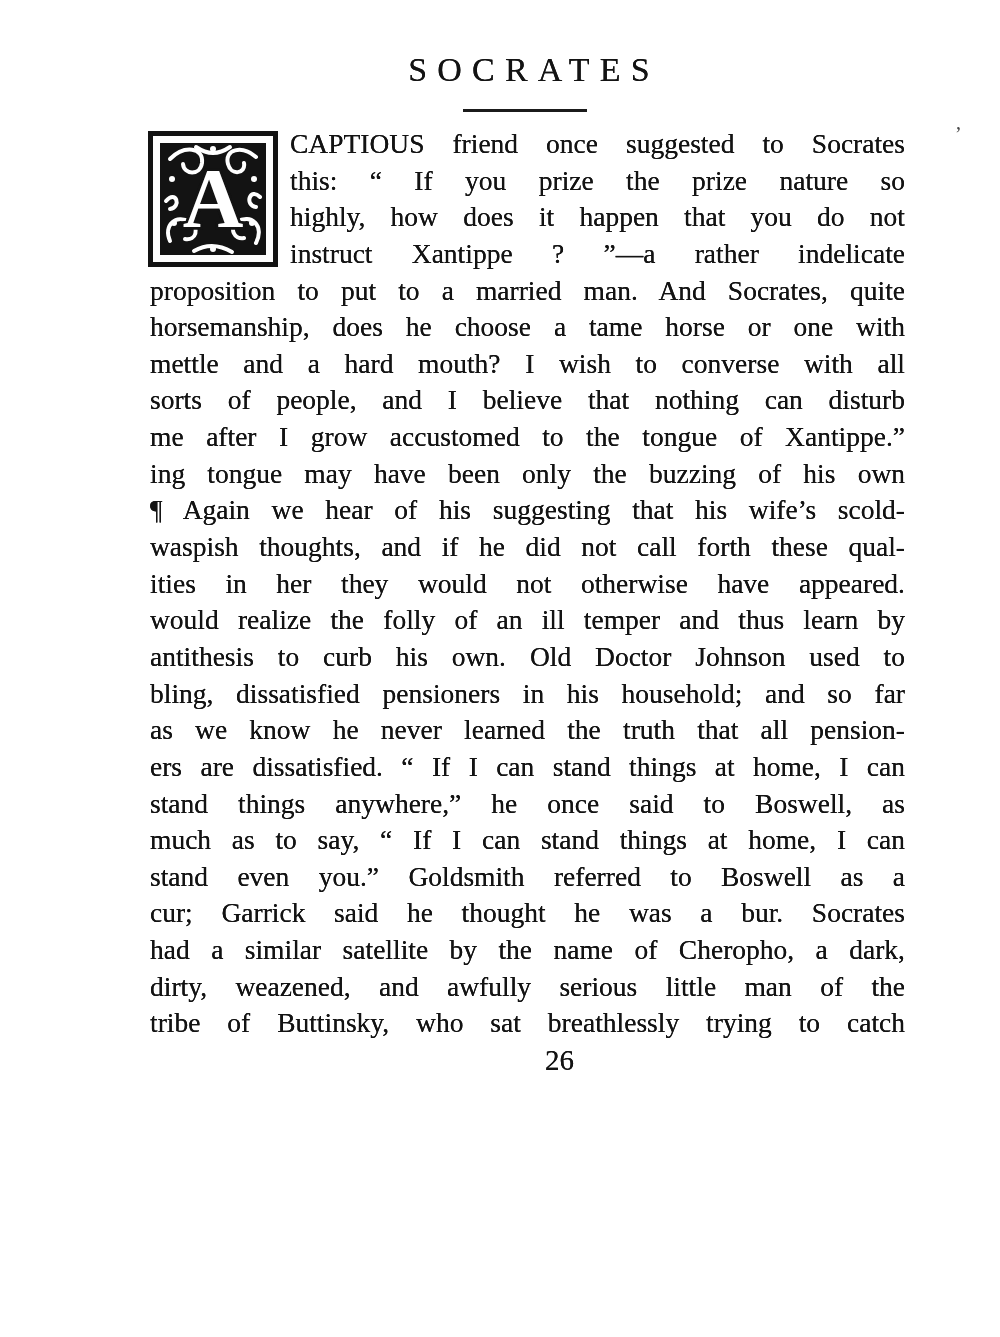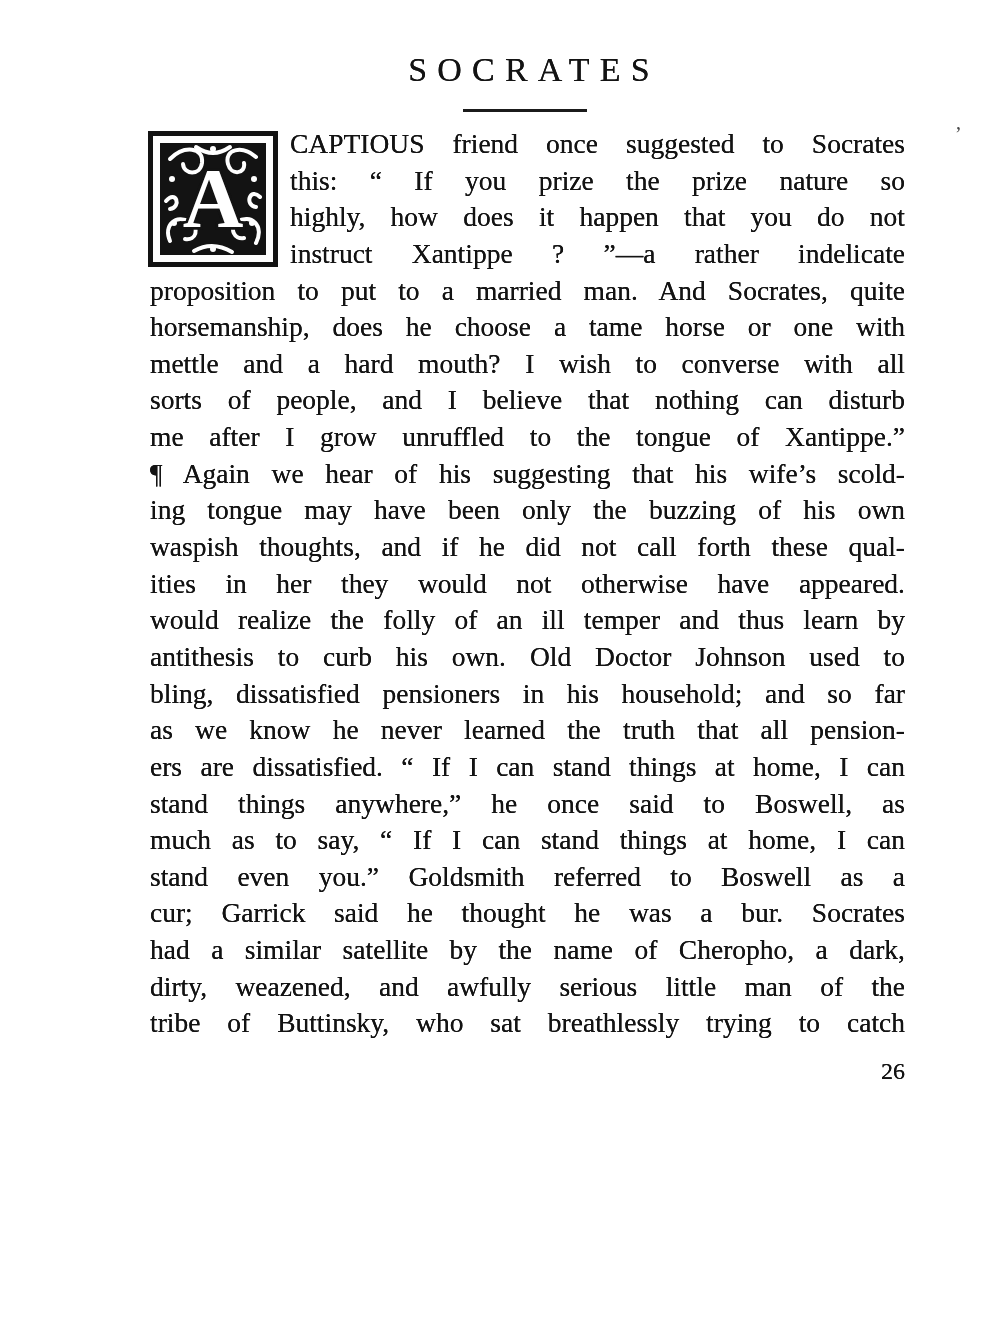--- a/index.html
+++ b/index.html
@@ -65,24 +65,24 @@
   .drop-cap svg { display: block; width: 100%; height: 100%; }
   .line {
     text-align: justify;
     text-align-last: justify;
     white-space: normal;
     height: 36.65px;
     overflow: visible;
   }
   .page-number {
     margin-left: 64px;
-    margin-top: 11px;
-    font-size: 24px;
+    margin-top: 0;
+    font-size: 29px;
     line-height: 36px;
-    text-align: right;
+    text-align: center;
     text-shadow: 0 0 0.6px #131313;
   }
 </style>
 </head>
 <body>
 
 <div class="page">
 
   <h1 class="page-title">SOCRATES</h1>
 
@@ -119,23 +119,23 @@
     </span>
 
     <div class="line">CAPTIOUS friend once suggested to Socrates</div>
     <div class="line">this: “ If you prize the prize nature so</div>
     <div class="line">highly, how does it happen that you do not</div>
     <div class="line">instruct Xantippe ? ”—a rather indelicate</div>
     <div class="line">proposition to put to a married man. And Socrates, quite</div>
     <div class="line">horsemanship, does he choose a tame horse or one with</div>
     <div class="line">mettle and a hard mouth? I wish to converse with all</div>
     <div class="line">sorts of people, and I believe that nothing can disturb</div>
-    <div class="line">me after I grow unruffled to the tongue of Xantippe.”</div>
+    <div class="line">me after I grow accustomed to the tongue of Xantippe.”</div>
+    <div class="line">ing tongue may have been only the buzzing of his own</div>
     <div class="line">¶ Again we hear of his suggesting that his wife’s scold-</div>
-    <div class="line">ing tongue may have been only the buzzing of his own</div>
     <div class="line">waspish thoughts, and if he did not call forth these qual-</div>
     <div class="line">ities in her they would not otherwise have appeared.</div>
     <div class="line">would realize the folly of an ill temper and thus learn by</div>
     <div class="line">antithesis to curb his own. Old Doctor Johnson used to</div>
     <div class="line">bling, dissatisfied pensioners in his household; and so far</div>
     <div class="line">as we know he never learned the truth that all pension-</div>
     <div class="line">ers are dissatisfied. “ If I can stand things at home, I can</div>
     <div class="line">stand things anywhere,” he once said to Boswell, as</div>
     <div class="line">much as to say, “ If I can stand things at home, I can</div>
     <div class="line">stand even you.” Goldsmith referred to Boswell as a</div>

